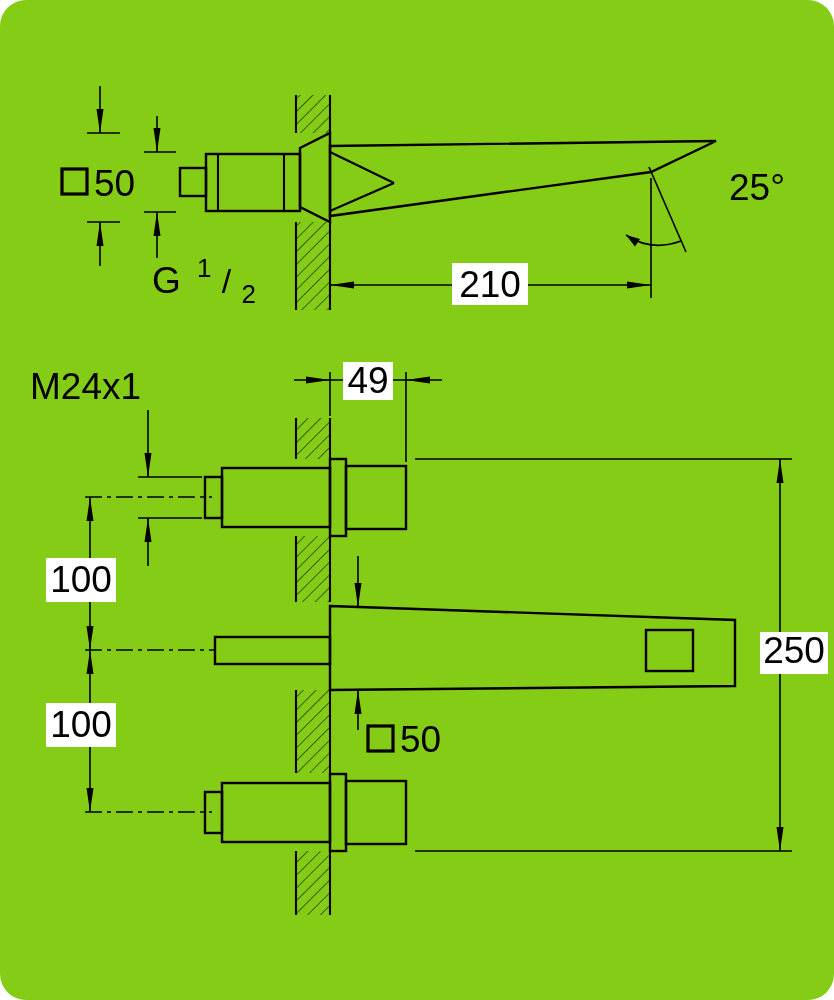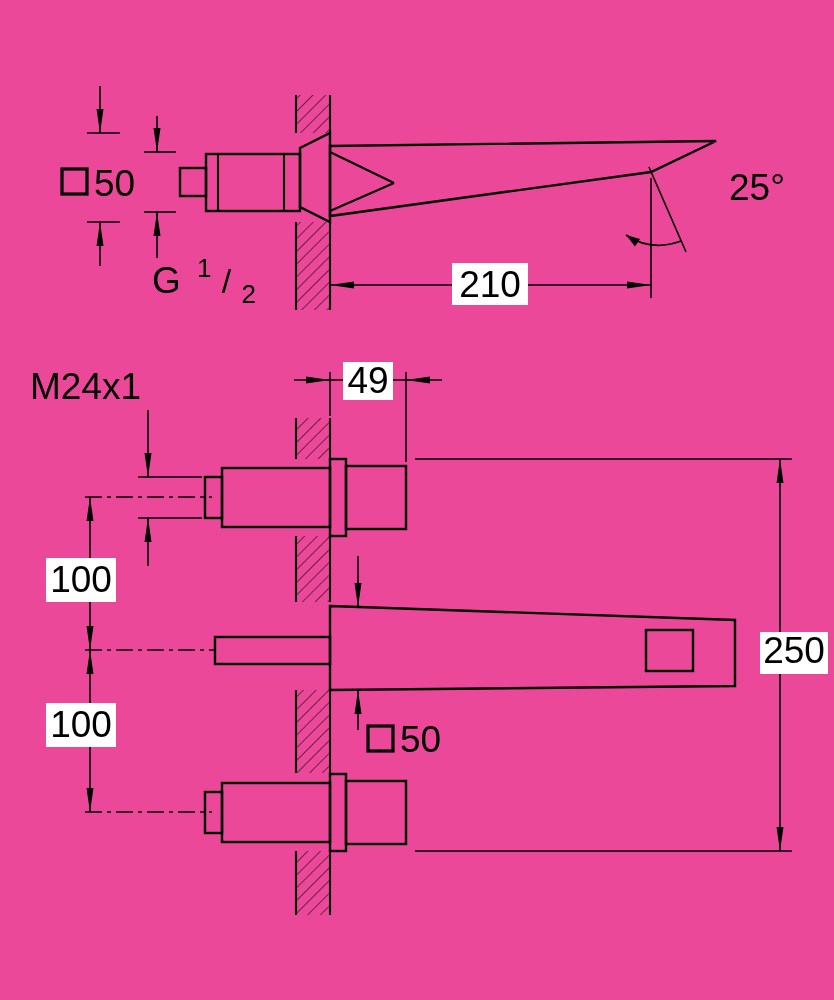--- a/index.html
+++ b/index.html
@@ -1,16 +1,16 @@
 <!DOCTYPE html>
 <html><head>
 <meta charset="utf-8">
 <style>
   html,body{margin:0;padding:0;background:#ffffff;}
-  .sheet{width:834px;height:1000px;background:#ec4899;position:relative;overflow:hidden;}
+  .sheet{width:834px;height:1000px;background:#84cc16;position:relative;overflow:hidden;border-radius:26px;}
   svg{display:block;}
   .o  {stroke:#000;stroke-width:2.4;fill:none;stroke-linejoin:miter;stroke-linecap:butt;}
   .o2 {stroke:#000;stroke-width:2.1;fill:none;}
   .d  {stroke:#000;stroke-width:1.6;fill:none;}
   .c  {stroke:#000;stroke-width:1.5;fill:none;stroke-dasharray:17 5 4 5;}
   .sq {stroke:#000;stroke-width:3.2;fill:none;}
   .halo{fill:#ffffff;stroke:none;}
   text{font-family:"Liberation Sans","DejaVu Sans",sans-serif;font-size:37px;fill:#000;}
   .mid{text-anchor:middle;}
   .frac{font-size:26px;}

